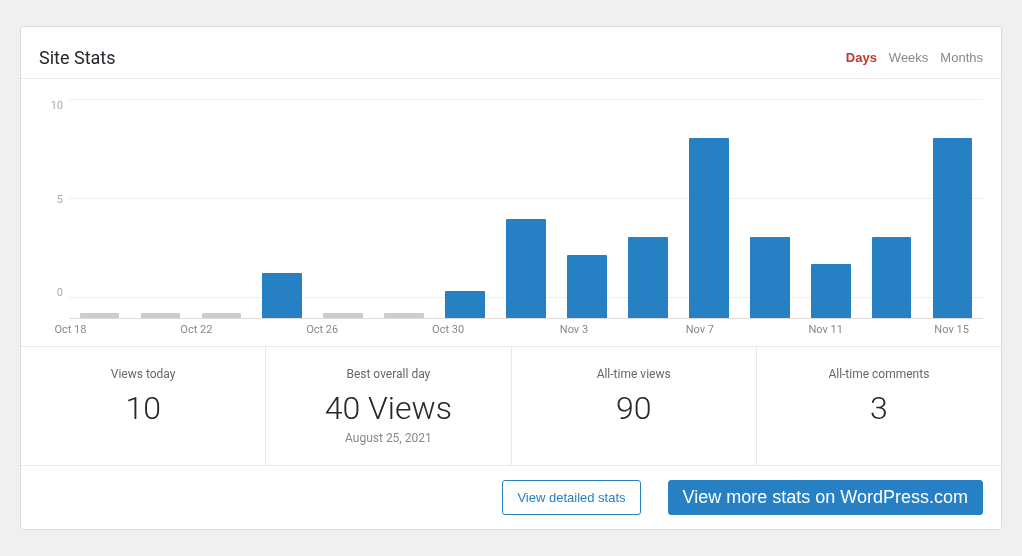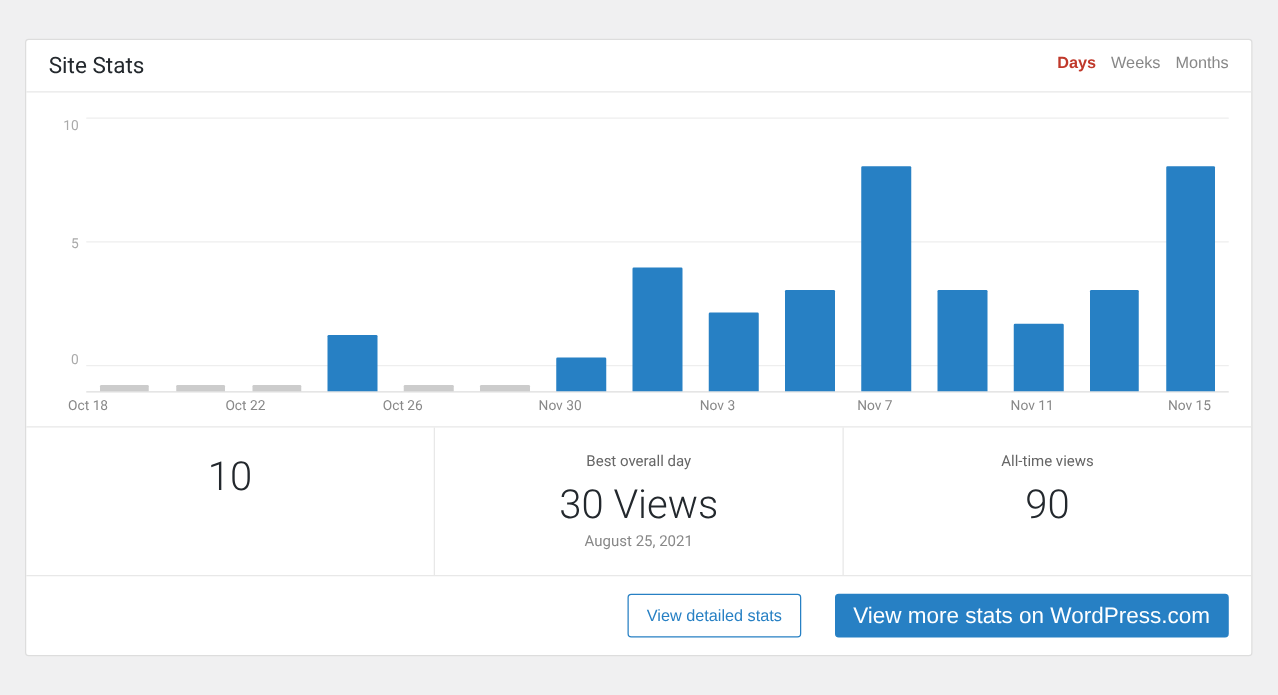--- a/index.html
+++ b/index.html
@@ -14,22 +14,22 @@
     }
     .container {
       width: 990px;
       background: #fff;
       border: 1px solid #ddd;
       border-radius: 3px;
     }
     .header {
       display: flex;
       justify-content: space-between;
-      align-items: flex-start;
-      padding: 10px 18px 10px;
+      align-items: center;
+      padding: 20px 18px 10px;
     }
     .site-stats-title {
       font-size: 18px;
       font-weight: 400;
       color: #23282d;
     }
     .period-nav {
       display: flex;
       gap: 12px;
       font-size: 13px;
@@ -259,44 +259,49 @@
           </div>
       </div>
     </div>
     <div class="x-labels" id="x-labels">
     <div class="x-label">Oct 18</div>
         <div class="x-label"></div>
         <div class="x-label">Oct 22</div>
         <div class="x-label"></div>
         <div class="x-label">Oct 26</div>
         <div class="x-label"></div>
-        <div class="x-label">Nov 30</div>
+        <div class="x-label">Oct 30</div>
         <div class="x-label"></div>
         <div class="x-label">Nov 3</div>
         <div class="x-label"></div>
         <div class="x-label">Nov 7</div>
         <div class="x-label"></div>
         <div class="x-label">Nov 11</div>
         <div class="x-label"></div>
         <div class="x-label">Nov 15</div>
       </div>
   </div>
 
   <div class="stats-row">
     <div class="stat-cell">
+      <div class="stat-label">Views today</div>
       <div class="stat-value">10</div>
     </div>
     <div class="stat-cell">
       <div class="stat-label">Best overall day</div>
-      <div class="stat-value">30 Views</div>
+      <div class="stat-value">40 Views</div>
       <div class="stat-sub">August 25, 2021</div>
     </div>
     <div class="stat-cell">
       <div class="stat-label">All-time views</div>
       <div class="stat-value">90</div>
+    </div>
+    <div class="stat-cell">
+      <div class="stat-label">All-time comments</div>
+      <div class="stat-value">3</div>
     </div>
   </div>
 
   <div class="footer-row">
     <button class="btn-outline">View detailed stats</button>
     <button class="btn-solid">View more stats on WordPress.com</button>
   </div>
 </div>
 
 </body></html>

